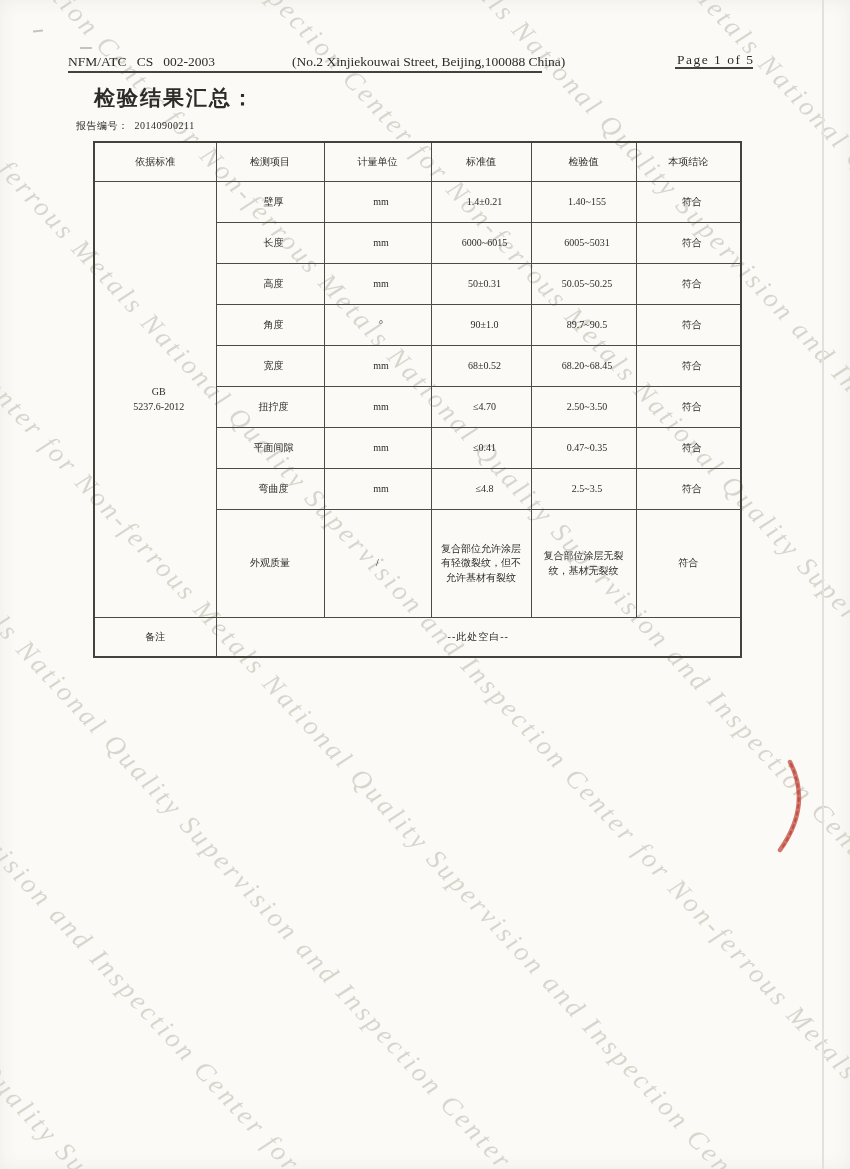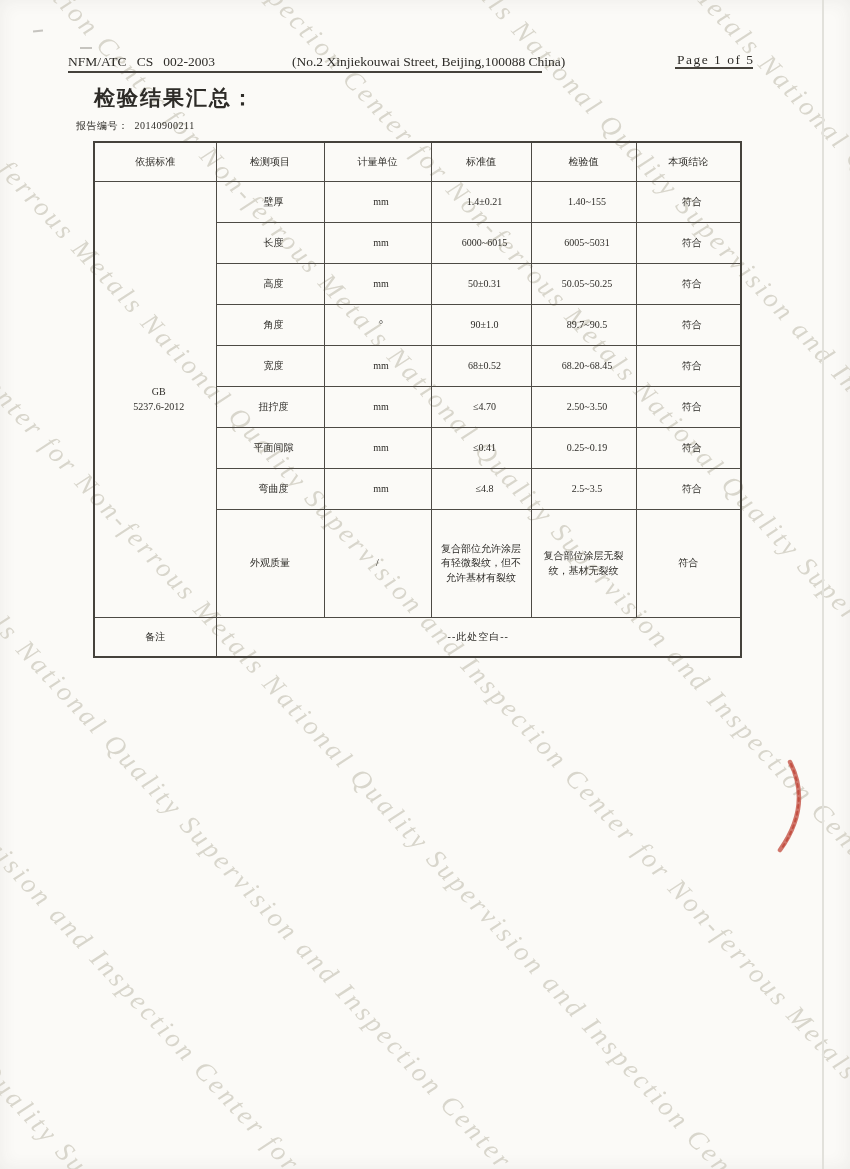--- a/index.html
+++ b/index.html
@@ -171,21 +171,21 @@
           <td>扭拧度</td>
           <td>mm</td>
           <td>≤4.70</td>
           <td>2.50~3.50</td>
           <td>符合</td>
         </tr>
         <tr class="data">
           <td>平面间隙</td>
           <td>mm</td>
           <td>≤0.41</td>
-          <td>0.25~0.19</td>
+          <td>0.47~0.35</td>
           <td>符合</td>
         </tr>
         <tr class="data">
           <td>弯曲度</td>
           <td>mm</td>
           <td>≤4.8</td>
           <td>2.5~3.5</td>
           <td>符合</td>
         </tr>
         <tr class="tall">

